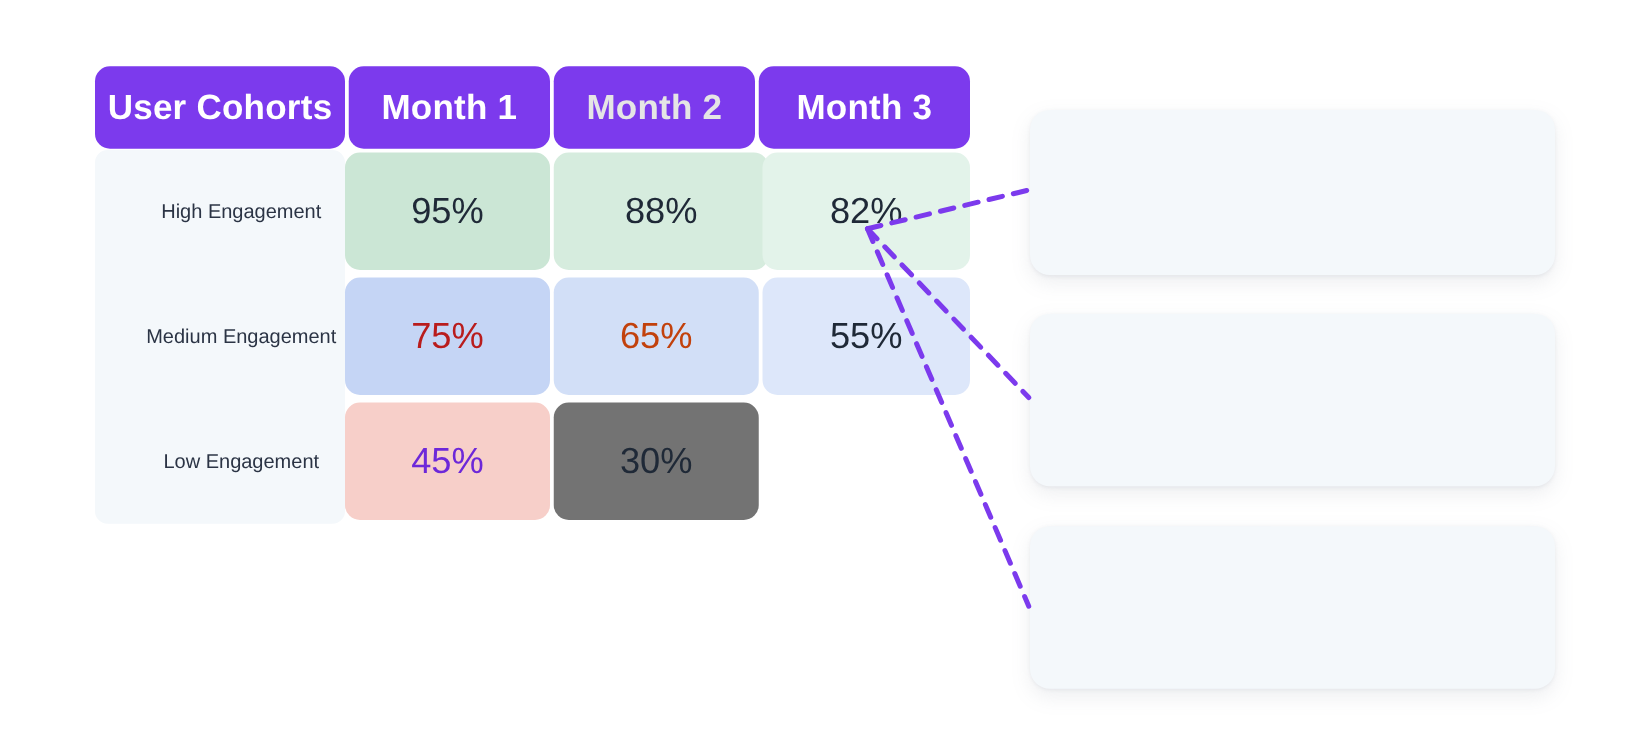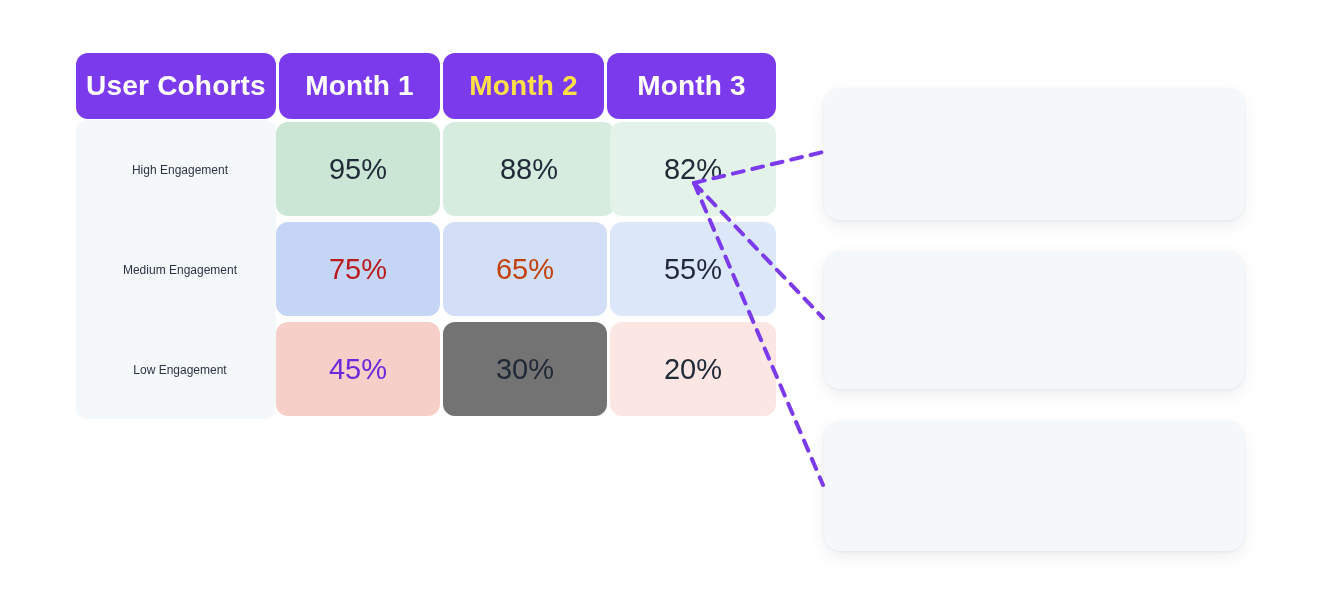--- a/index.html
+++ b/index.html
@@ -25,23 +25,23 @@
     letter-spacing:.2px;
     box-sizing:border-box;
   }
 
   .label-panel{
     position:absolute;left:0;top:67px;width:200px;height:299px;
     background:#f4f8fb;
     border-radius:10px;
   }
   .row-label{
-    position:absolute;left:4px;width:200px;height:100px;
+    position:absolute;left:17px;width:200px;height:100px;
     display:flex;align-items:center;justify-content:center;
-    color:#2b3445;font-size:12px;
+    color:#2b3445;font-size:16px;
     white-space:nowrap;
   }
 
   .cell{
     position:absolute;height:94px;
     border-radius:12px;
     display:flex;align-items:center;justify-content:center;
     color:#1f2937;font-size:29px;
     box-sizing:border-box;
   }
@@ -59,40 +59,39 @@
 </style>
 </head>
 <body style="background: rgb(255, 255, 255);">
 
 <div id="stage">
 
   <div id="table">
 
     <div class="hdr-cell" style="left: 0px; width: 200px; background: rgb(124, 58, 237); color: rgb(255, 255, 255);">User Cohorts</div>
     <div class="hdr-cell" style="left: 203px; width: 161px; background: rgb(124, 58, 237); color: rgb(255, 255, 255);">Month 1</div>
-    <div class="hdr-cell" style="left: 367px; width: 161px; background: rgb(124, 58, 237); color: #fde047;">Month 2</div>
+    <div class="hdr-cell" style="left: 367px; width: 161px; background: rgb(124, 58, 237); color: #e5e5e5;">Month 2</div>
     <div class="hdr-cell" style="left: 531px; width: 169px; background: rgb(124, 58, 237); color: rgb(255, 255, 255);">Month 3</div>
 
     <div class="label-panel" style="background: rgb(244, 248, 251);"></div>
 
     <div class="row-label" style="top: 67px; color: rgb(43, 52, 69);">High Engagement</div>
     <div class="row-label" style="top: 167px; color: rgb(43, 52, 69);">Medium Engagement</div>
     <div class="row-label" style="top: 267px; color: rgb(43, 52, 69);">Low Engagement</div>
 
     <div class="cell" style="left: 200px; top: 69px; width: 164px; background: rgb(203, 230, 213); color: rgb(31, 41, 55);">95%</div>
     <div class="cell" style="left: 367px; top: 69px; width: 172px; background: rgb(214, 236, 222); color: rgb(31, 41, 55);">88%</div>
     <div class="cell" style="left: 534px; top: 69px; width: 166px; background: rgb(227, 243, 234); color: rgb(31, 41, 55);">82%</div>
 
     <div class="cell" style="left: 200px; top: 169px; width: 164px; background: rgb(197, 213, 245); color: #b91c1c;">75%</div>
     <div class="cell" style="left: 367px; top: 169px; width: 164px; background: rgb(210, 223, 247); color: #c2410c;">65%</div>
     <div class="cell" style="left: 534px; top: 169px; width: 166px; background: rgb(221, 231, 250); color: rgb(31, 41, 55);">55%</div>
 
     <div class="cell" style="left: 200px; top: 269px; width: 164px; background: rgb(247, 207, 201); color: #6d28d9; text-align: right;">45%</div>
     <div class="cell" style="left: 367px; top: 269px; width: 164px; background: #737373; color: rgb(31, 41, 55);">30%</div>
-    <div class="cell" style="left: 534px; top: 269px; width: 166px; background: rgb(251, 230, 227); color: rgb(31, 41, 55);">20%</div>
   </div>
 
   <div class="panel" style="top: 88px; height: 132px; background: rgb(244, 248, 251);"></div>
   <div class="panel" style="top: 251px; height: 138px; background: rgb(244, 248, 251);"></div>
   <div class="panel" style="top: 421px; height: 130px; background: rgb(244, 248, 251);"></div>
 
   <svg id="links" viewBox="0 0 1320 594" xmlns="http://www.w3.org/2000/svg">
     <line stroke="#7c3aed" stroke-width="4" stroke-linecap="round" stroke-dasharray="11 9" x1="694" y1="183" x2="823" y2="152"></line>
     <line stroke="#7c3aed" stroke-width="4" stroke-linecap="round" stroke-dasharray="11 9" x1="694" y1="183" x2="823" y2="318"></line>
     <line stroke="#7c3aed" stroke-width="4" stroke-linecap="round" stroke-dasharray="11 9" x1="694" y1="183" x2="823" y2="485"></line>

